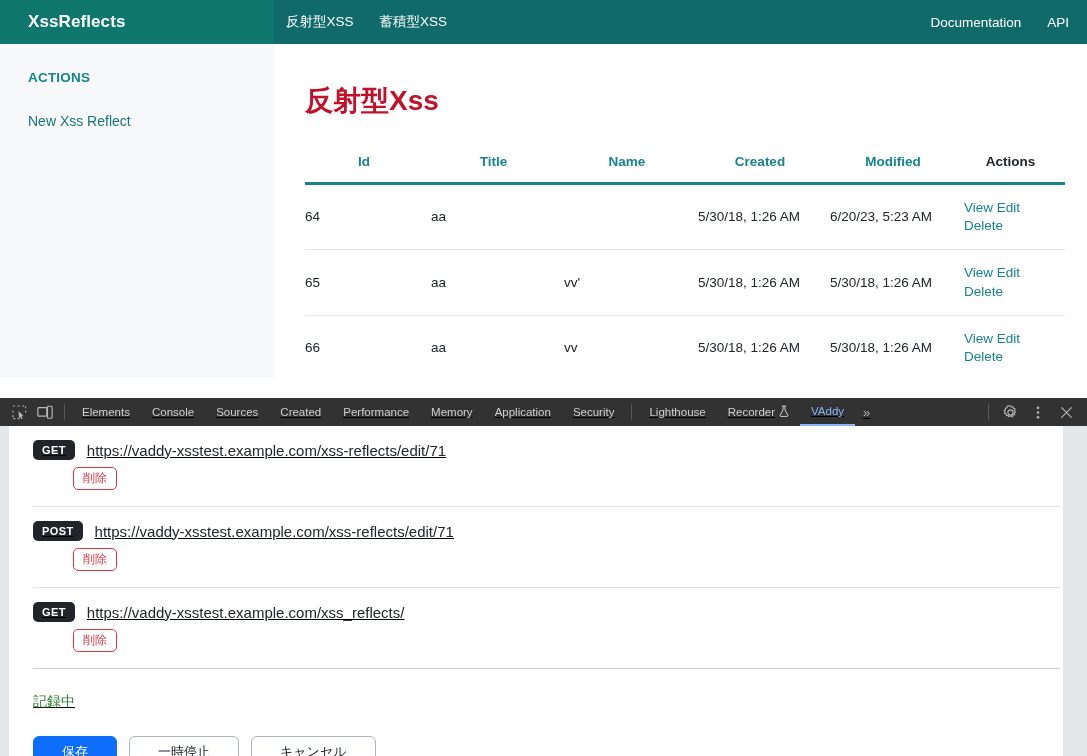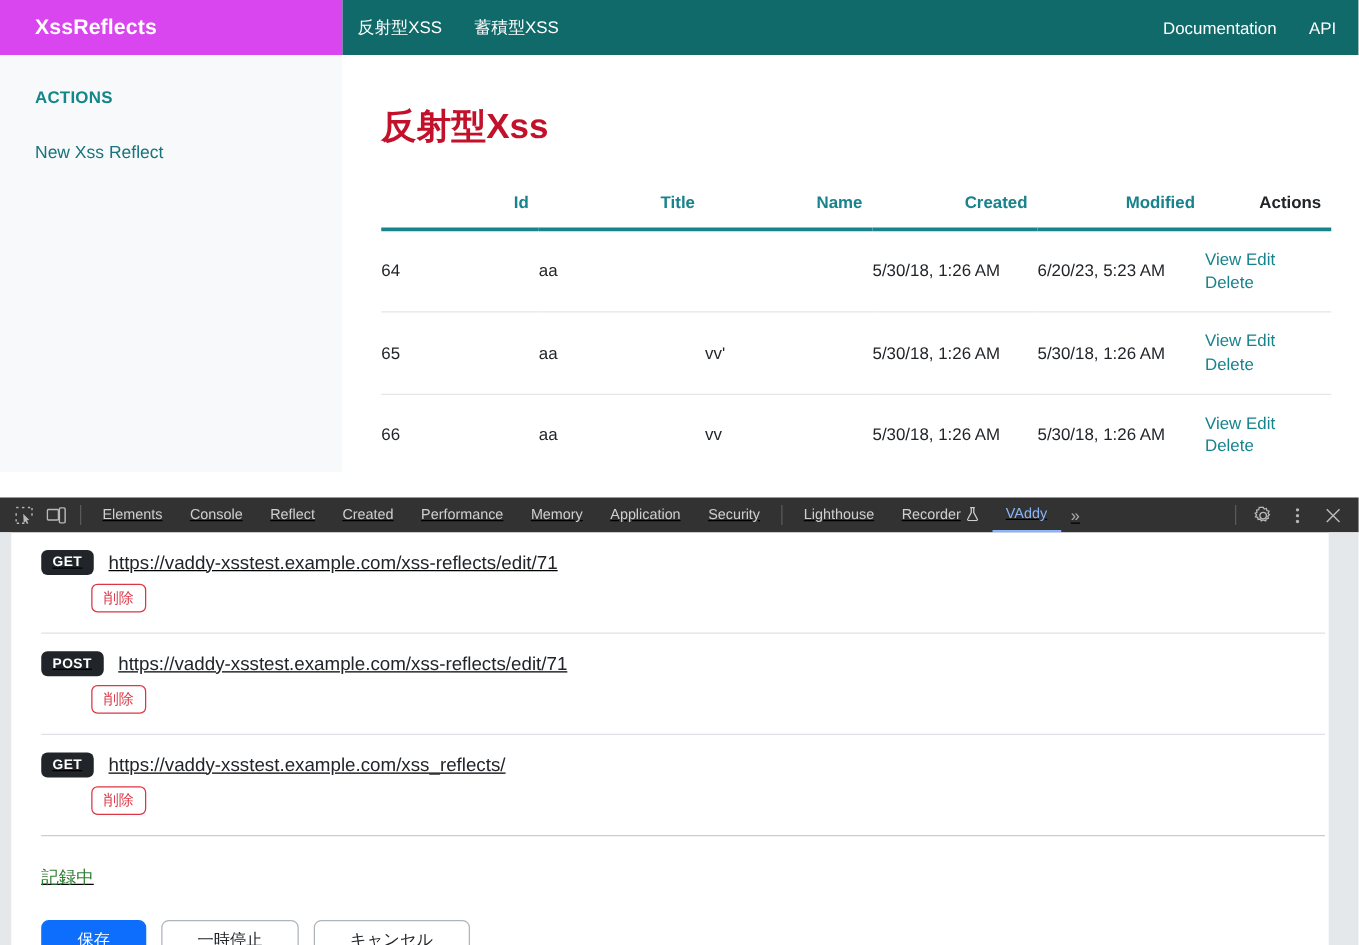--- a/index.html
+++ b/index.html
@@ -12,21 +12,21 @@
     font-family: "Liberation Sans", sans-serif;
   }
 
   #app { position: relative; width: 1087px; height: 756px; }
 
   
   .page { position: absolute; left: 0; top: 0; width: 1087px; height: 378px; background: #fff; overflow: hidden; }
 
   .navbar { display: flex; height: 44px; align-items: stretch; }
   .brand-block {
-    width: 274px; background: #d946ef; display: flex; align-items: center;
+    width: 274px; background: #0f766e; display: flex; align-items: center;
     padding-left: 28px; box-sizing: border-box;
   }
   .brand-title { color: #ffffff; font-size: 17px; font-weight: bold; letter-spacing: 0.1px; }
   .nav-right {
     flex: 1; background: #106a6a; display: flex; align-items: center;
     padding: 0 18px 0 12px; box-sizing: border-box;
   }
   .nav-links { display: flex; gap: 26px; }
   .nav-link { color: #ffffff; font-size: 13.5px; text-decoration: none; white-space: nowrap; }
   .nav-spacer { flex: 1; }
@@ -40,21 +40,21 @@
   .sidebar-heading {
     color: #13868a; font-size: 13.5px; font-weight: bold; letter-spacing: 0.2px; margin-bottom: 28px;
   }
   .sidebar-link { color: #17737d; font-size: 14px; text-decoration: none; display: block; }
 
   .content { flex: 1; background: #ffffff; padding: 38px 22px 0 31px; box-sizing: border-box; }
   .page-title { color: #c2112b; font-size: 28px; font-weight: bold; margin: 0 0 34px 0; }
 
   table.data { width: 100%; border-collapse: collapse; }
   table.data th {
-    text-align: right; font-size: 13.5px; font-weight: bold; padding: 0 8px 13px 0;
+    text-align: center; font-size: 13.5px; font-weight: bold; padding: 0 8px 13px 0;
     border-bottom: 3px solid #17838c;
   }
   table.data th a { color: #17838c; text-decoration: none; }
   table.data th.plain { color: #212529; }
   table.data td {
     font-size: 13.5px; color: #212529; padding: 14px 8px 14px 0;
     border-bottom: 1px solid #e6e6e6; vertical-align: middle; line-height: 1.35;
   }
   .col-id { width: 118px; }
   .col-title { width: 125px; }
@@ -234,21 +234,21 @@
         <svg width="16" height="15" viewBox="0 0 18 16">
           <rect x="1" y="2.5" width="10" height="9.5" rx="1" stroke="#b8b8b8" stroke-width="1.3" fill="none"></rect>
           <rect x="11.8" y="1" width="5.2" height="13.5" rx="1" stroke="#b8b8b8" stroke-width="1.3" fill="none"></rect>
         </svg>
       </div>
       <div class="dt-sep"></div>
 
       <div class="dt-tabs">
         <div class="dt-tab">Elements</div>
         <div class="dt-tab">Console</div>
-        <div class="dt-tab">Reflect</div>
+        <div class="dt-tab">Sources</div>
         <div class="dt-tab">Created</div>
         <div class="dt-tab">Performance</div>
         <div class="dt-tab">Memory</div>
         <div class="dt-tab">Application</div>
         <div class="dt-tab">Security</div>
 
         <div class="dt-group-sep"></div>
 
         <div class="dt-tab">Lighthouse</div>
         <div class="dt-tab">

